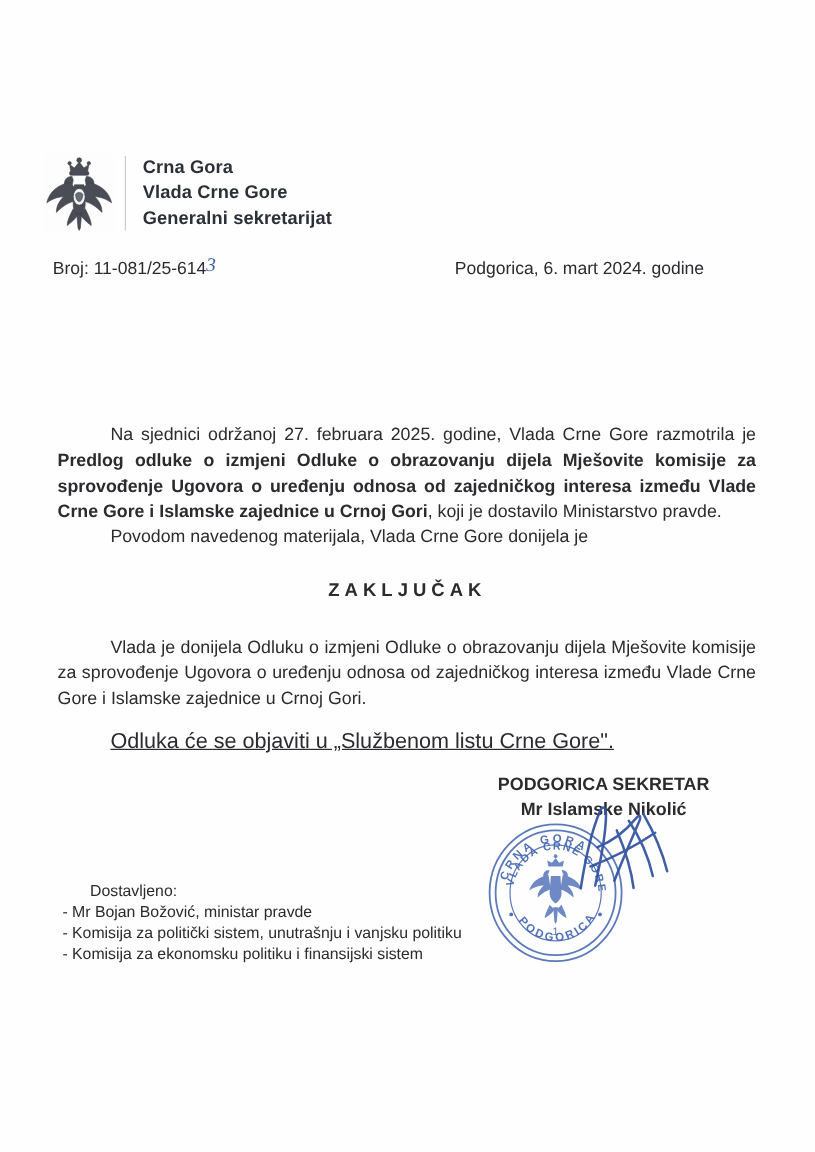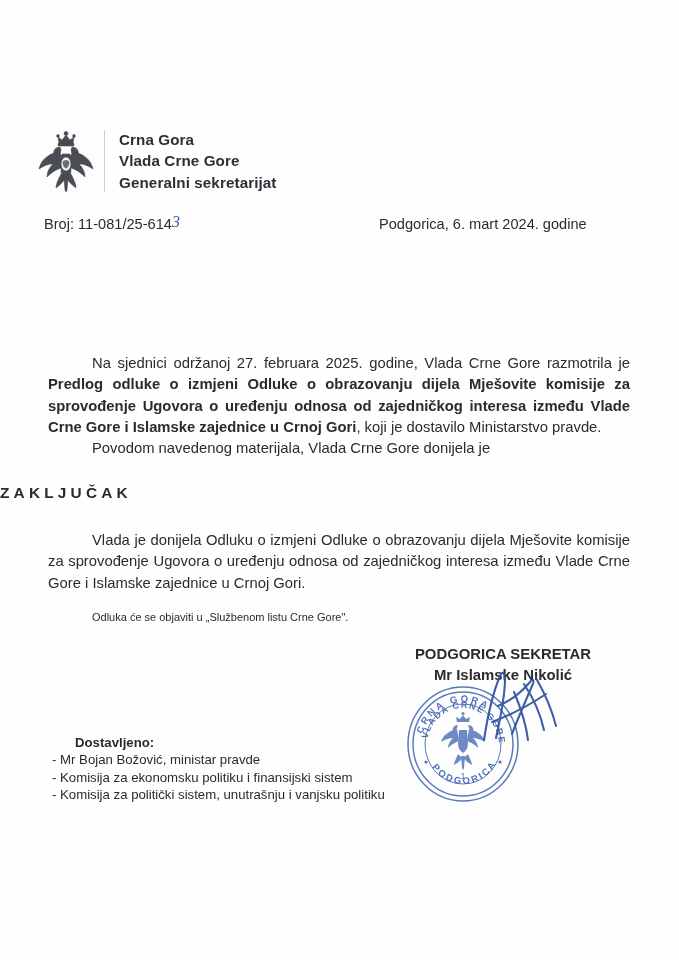--- a/index.html
+++ b/index.html
@@ -93,34 +93,35 @@
   #para2 { top: 530px; }
 
   .indent { text-indent: 44px; }
   .strong { font-weight: bold; }
 
   .heading {
     position: absolute;
     left: 0;
     top: 484px;
     width: 679px;
-    text-align: left;
+    text-align: center;
     font-weight: bold;
     font-size: 15.4px;
     letter-spacing: 4.2px;
   }
 
   .publish-line {
     position: absolute;
     left: 48px;
     top: 607px;
     width: 582px;
-    font-size: 11px;
+    font-size: 18px;
     line-height: 21.3px;
     text-indent: 44px;
+    text-decoration: underline;
   }
 
   
   .signature {
     position: absolute;
     left: 372px;
     top: 644px;
     width: 262px;
     text-align: center;
     font-weight: bold;
@@ -141,21 +142,21 @@
   .sig-svg  { position: absolute; left: 70px; top: -22px; }
 
   
   .distrib {
     position: absolute;
     left: 52px;
     top: 734px;
     font-size: 13.2px;
     line-height: 17.4px;
   }
-  .distrib-title { font-weight: bold; padding-left: 23px; }
+  .distrib-title { font-weight: normal; padding-left: 23px; }
   .distrib ul { list-style: none; margin: 0; padding: 0; }
   .distrib li { white-space: nowrap; }
 </style>
 </head>
 <body>
 
 <div class="page">
 
   <div class="letterhead">
     <svg class="emblem" viewBox="0 0 60 66">
@@ -263,18 +264,18 @@
         <path d="M62 16 C70 30 78 48 82 64"></path>
         <path d="M18 60 C34 54 54 44 72 32"></path>
       </g>
     </svg>
   </div>
 
   <div class="distrib">
     <div class="distrib-title">Dostavljeno:</div>
     <ul>
       <li>- Mr Bojan Božović, ministar pravde</li>
+      <li>- Komisija za politički sistem, unutrašnju i vanjsku politiku</li>
       <li>- Komisija za ekonomsku politiku i finansijski sistem</li>
-      <li>- Komisija za politički sistem, unutrašnju i vanjsku politiku</li>
     </ul>
   </div>
 
 </div>
 
 </body></html>

